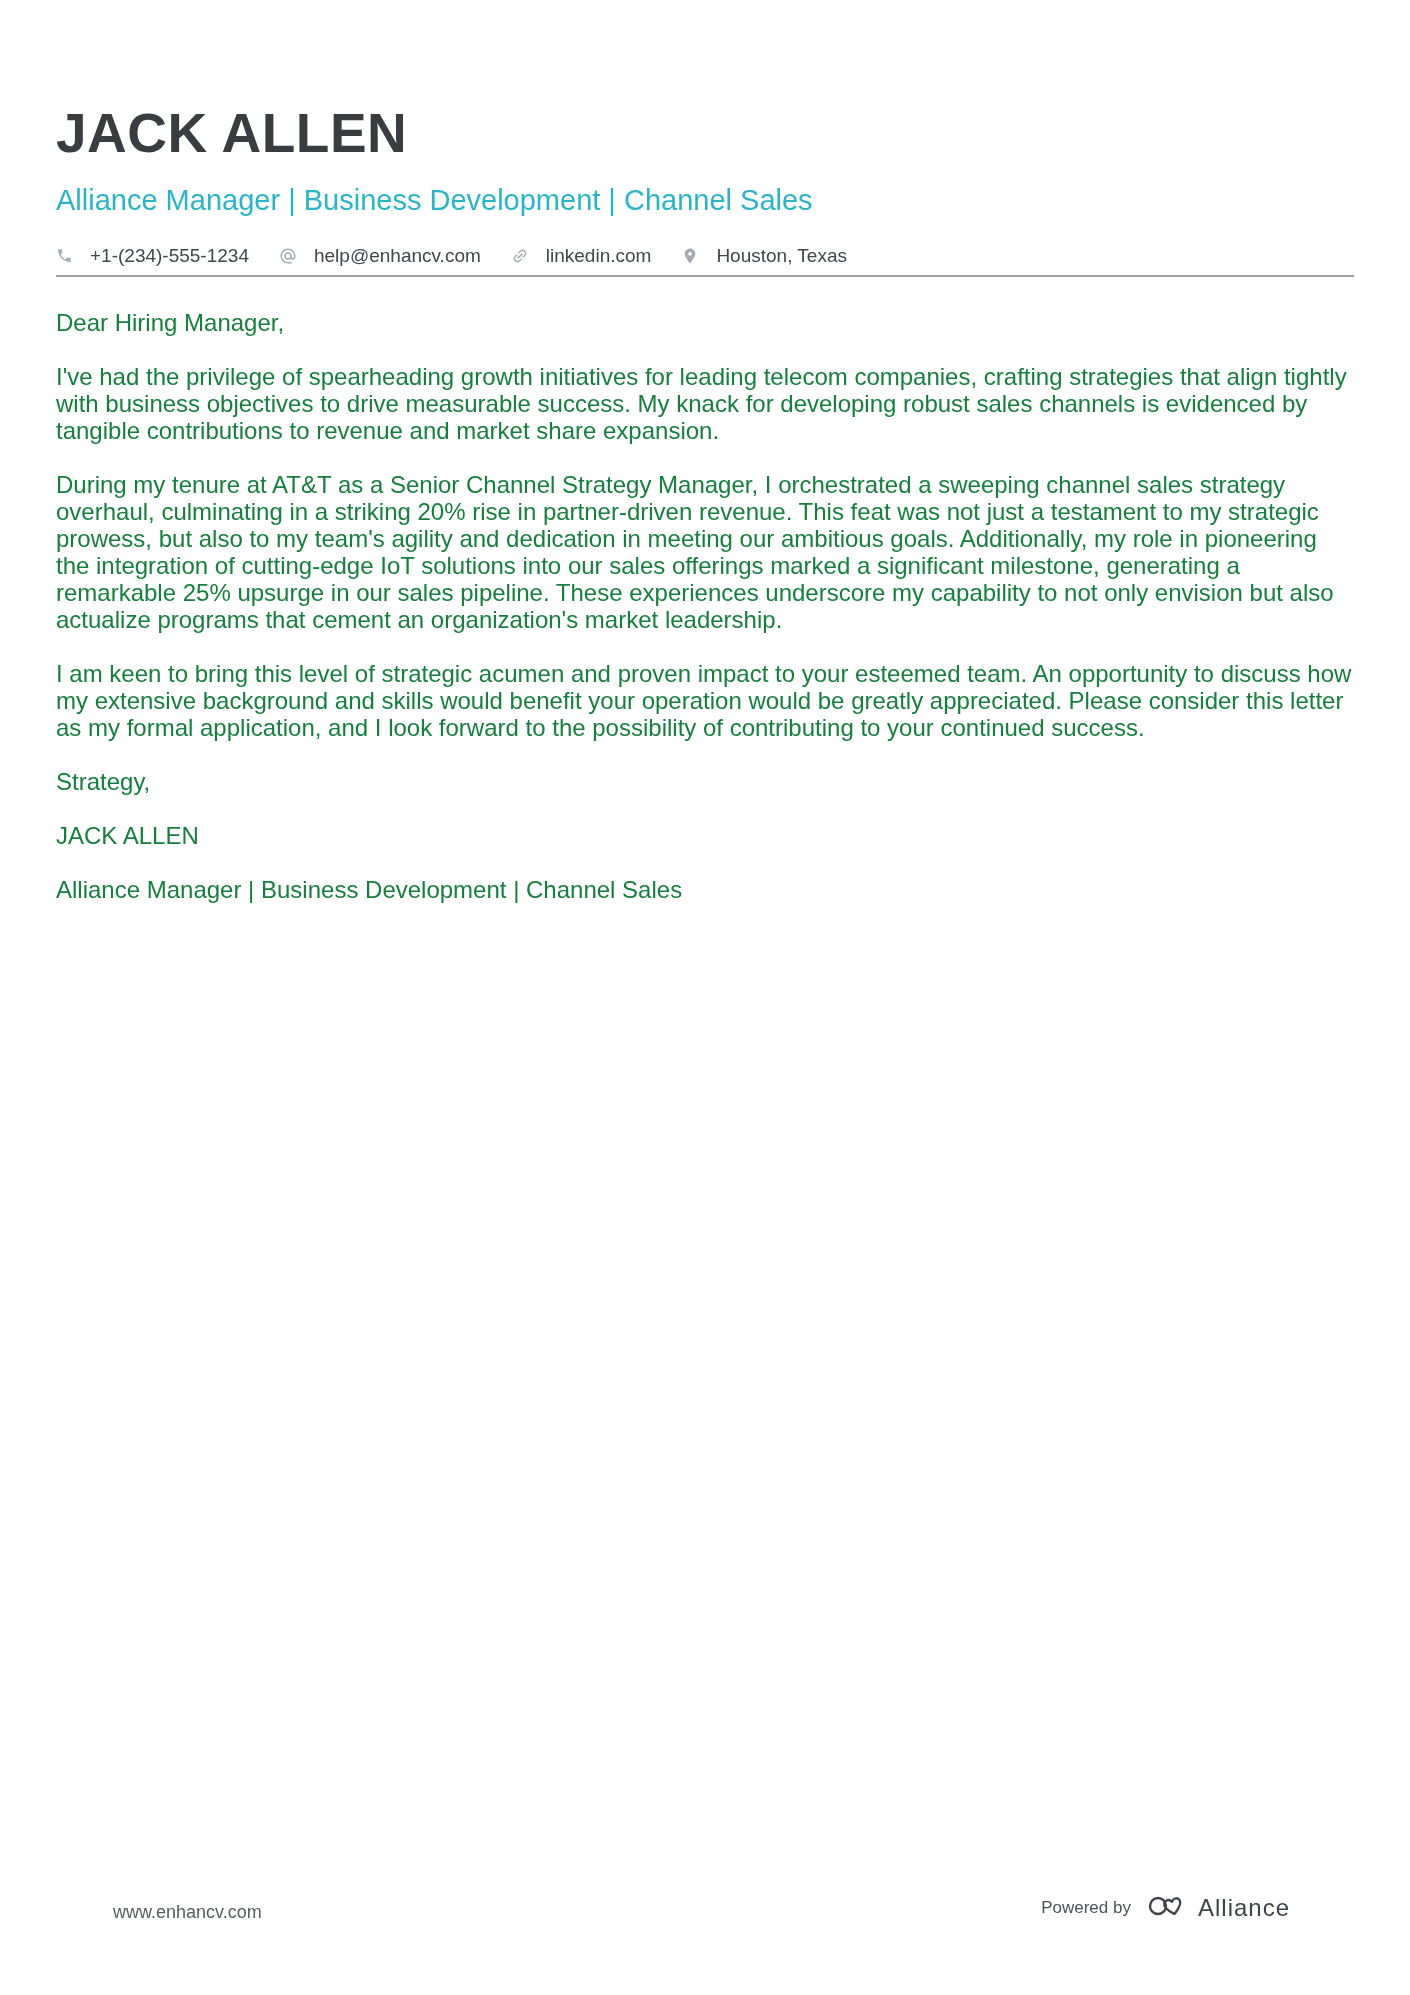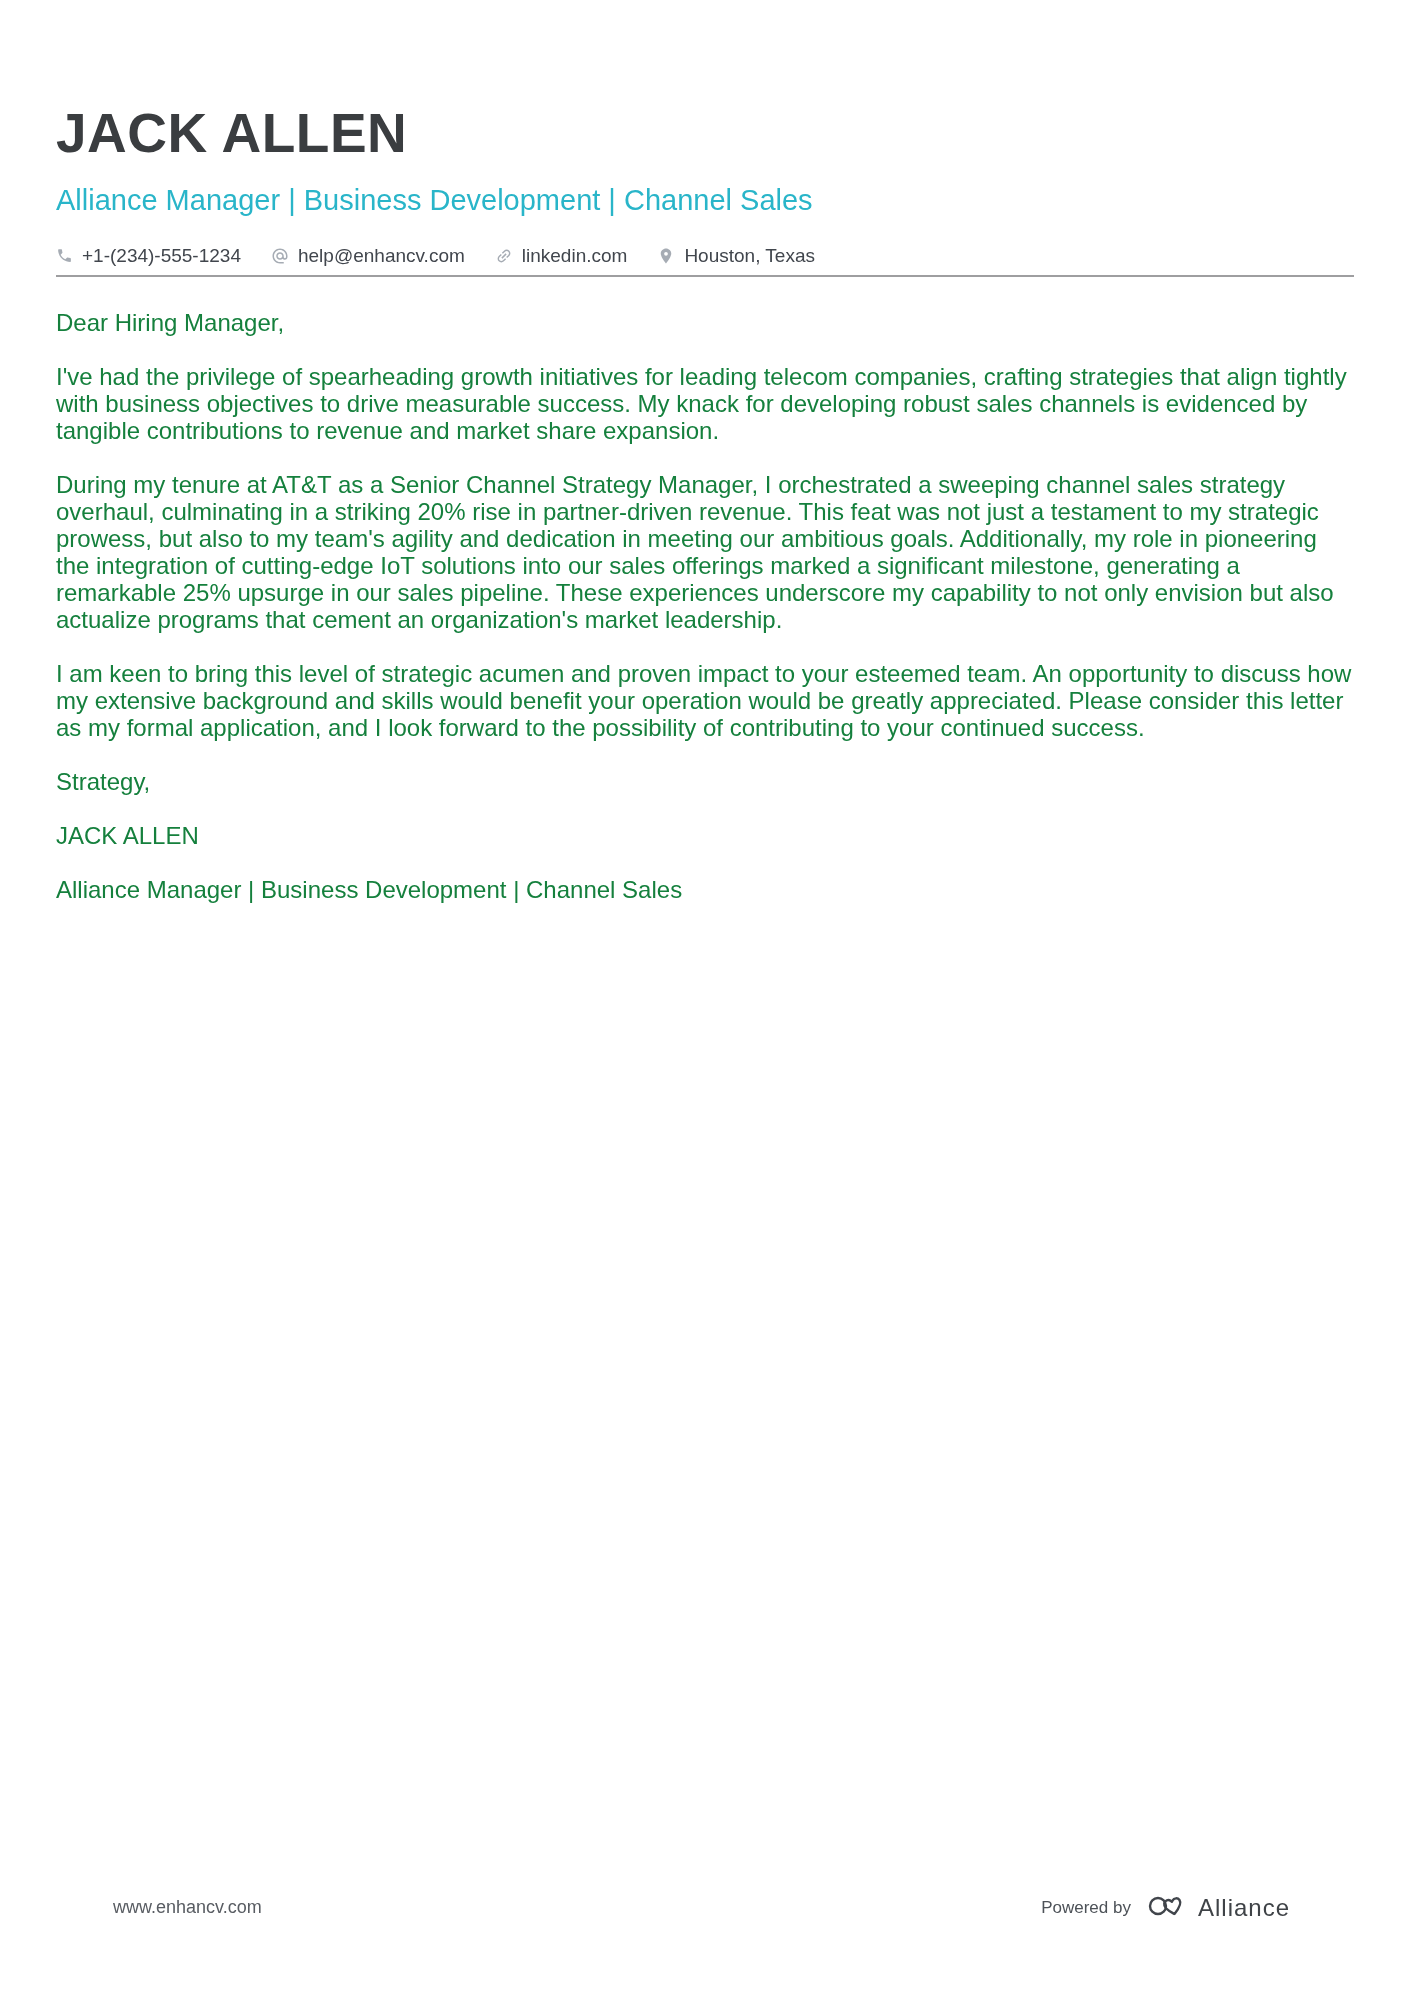--- a/index.html
+++ b/index.html
@@ -30,21 +30,21 @@
     color: #29b5c9;
   }
   .contacts {
     margin-top: 25px;
     display: flex;
     align-items: center;
     gap: 30px;
     font-size: 19px;
     color: #41464d;
   }
-  .contact-item { display: flex; align-items: center; gap: 9px; }
+  .contact-item { display: flex; align-items: center; gap: 17px; }
   .cicon { color: #a6acb4; display: flex; align-items: center; }
   .cicon svg { display: block; }
 
   .section-label {
     margin-top: 91px;
     font-size: 19px;
     letter-spacing: 0.8px;
     color: #6a6f74;
   }
   .rule {
@@ -61,21 +61,21 @@
   }
   .letter p.salutation { margin-top: 32px; }
 
   .footer {
     position: absolute;
     left: 113px;
     right: 120px;
     bottom: 72px;
     display: flex;
     justify-content: space-between;
-    align-items: center;
+    align-items: flex-end;
   }
   .website { font-size: 18px; color: #585c62; }
   .powered { display: flex; align-items: center; gap: 15px; }
   .powered-label { font-size: 17px; color: #4d5258; }
   .brand-group { display: flex; align-items: center; gap: 8px; }
   .brand { font-size: 24px; color: #3f4347; letter-spacing: 1px; }
 </style>
 </head>
 <body>
 

